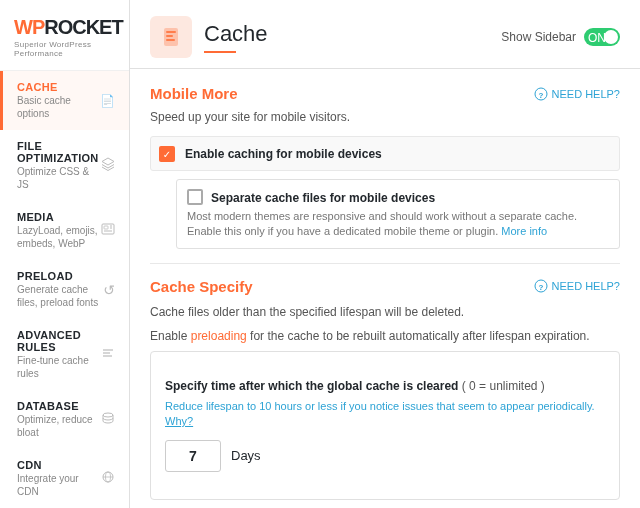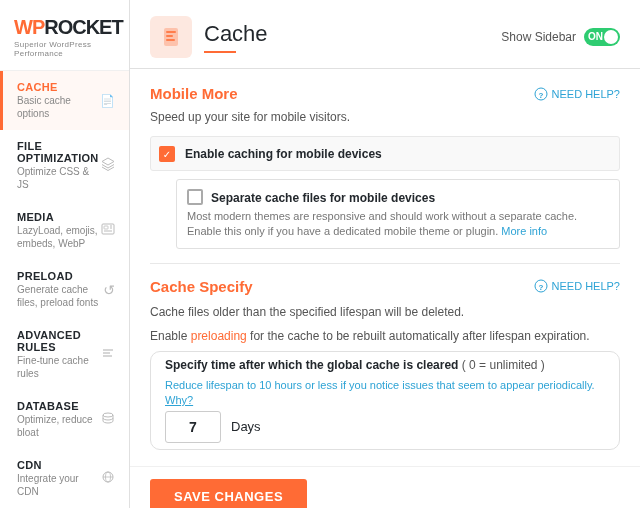--- a/index.html
+++ b/index.html
@@ -57,23 +57,23 @@
     .sub-option-desc a { color: #2ea3d5; text-decoration: none; }
 
     
     .divider { height: 1px; background: #e8e8e8; margin: 14px 0; }
 
     
     .section2 { margin-top: 4px; }
     .cache-lifespan-desc { font-size: 12px; color: #555; margin-bottom: 6px; line-height: 1.5; }
     .cache-lifespan-desc a { color: #ff6b35; text-decoration: none; }
 
-    .specify-box { border: 1px solid #e0e0e0; border-radius: 10px; padding: 6px 14px; background: #fff; }
+    .specify-box { border: 1px solid #e0e0e0; border-radius: 4px; padding: 27px 14px; background: #fff; }
     .specify-title { font-size: 12px; font-weight: 700; color: #23282d; margin-bottom: 6px; }
-    .reduce-text { font-size: 11px; color: #2ea3d5; margin-bottom: 2px; line-height: 1.4; }
+    .reduce-text { font-size: 11px; color: #2ea3d5; margin-bottom: 10px; line-height: 1.4; }
     .reduce-text a { color: #2ea3d5; }
 
     .time-input-row { display: flex; align-items: center; gap: 10px; }
     .time-input { width: 56px; height: 32px; border: 1px solid #ccc; border-radius: 3px; text-align: center; font-size: 14px; font-weight: 600; color: #23282d; background: #fff; }
     .time-unit { font-size: 13px; color: #23282d; font-weight: 500; }
 
     
     .save-section { padding: 12px 20px 16px; border-top: 1px solid #f0f0f0; background: #fff; }
     .btn-save { background: #ff6b35; color: #fff; border: none; padding: 10px 24px; font-size: 13px; font-weight: 700; border-radius: 3px; cursor: pointer; letter-spacing: 0.5px; text-transform: uppercase; }
   </style>
@@ -201,21 +201,21 @@
       </div>
       <div>
         <div class="page-title">Cache</div>
         <div class="page-title-underline"></div>
       </div>
     </div>
     <div class="show-sidebar-wrap">
       <span>Show Sidebar</span>
       <div class="toggle">
         <div class="toggle-knob"></div>
-        <span style="font-size:10px;color:#fff;position:absolute;left:4px;top:3px;font-weight:700;">ON</span>
+        <span style="font-size:12px;color:#fff;position:absolute;left:4px;top:3px;font-weight:400;">ON</span>
       </div>
     </div>
   </div>
 
   <div class="content">
 
     <div class="section-header">
       <div class="section-title">Mobile More</div>
       <div class="need-help">
         <svg width="14" height="14" viewBox="0 0 14 14" fill="none">

